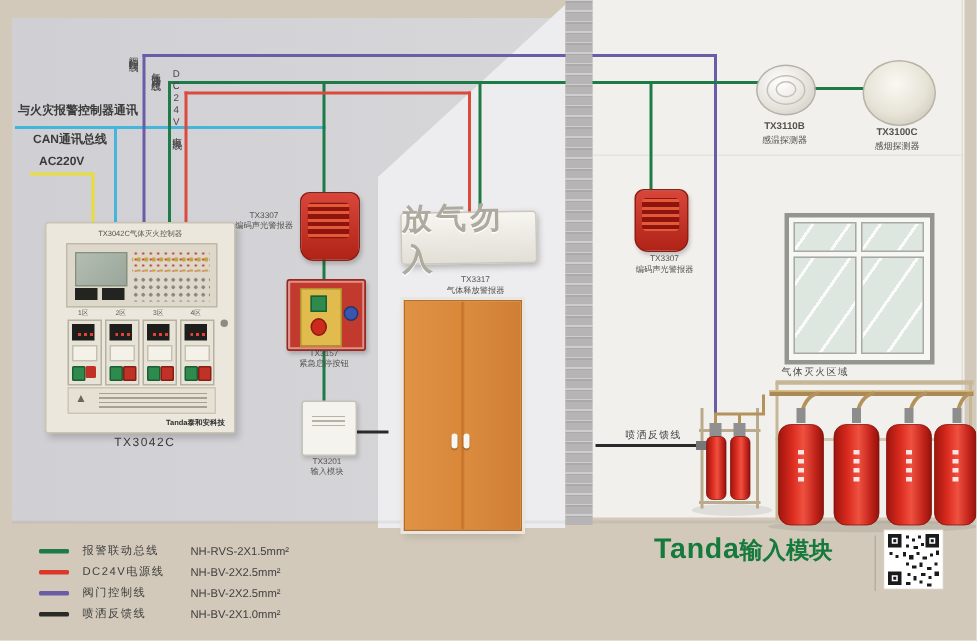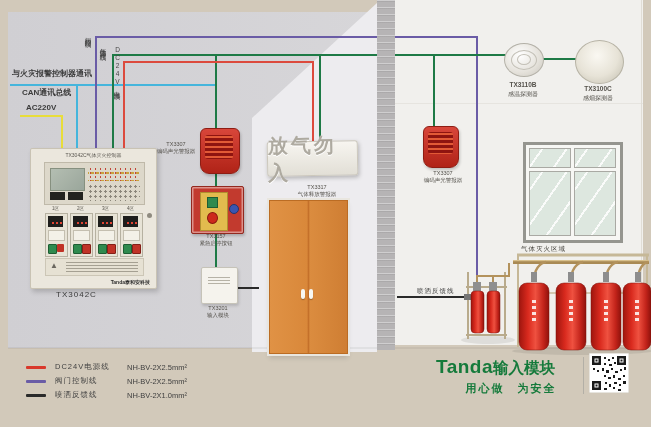--- a/index.html
+++ b/index.html
@@ -150,21 +150,21 @@
         <div class="btn" style="left:11px;top:30px;background:#c03226;border:1px solid #841f17;"></div>
       </div>
     </div>
     <div class="warnbox">
       <span style="position:absolute;left:4px;top:3px;font-size:8px;color:#6a675f;line-height:1;">▲</span>
       <div class="warn-lines"></div>
     </div>
     <div style="position:absolute;right:6px;bottom:3px;font-size:5px;font-weight:700;color:#2e2e2e;">Tanda泰和安科技</div>
     <div style="position:absolute;left:116px;top:64px;width:5px;height:5px;border-radius:50%;background:#8f8b80;"></div>
   </div>
-  <div class="lbl" style="left:14px;top:290px;width:125px;text-align:center;font-size:8px;letter-spacing:1px;">TX3042C</div>
+  <div class="lbl" style="left:34px;top:290px;width:125px;text-align:center;font-size:8px;letter-spacing:1px;">TX3042C</div>
 
   <div class="strobe" style="left:200px;top:128px;width:38px;height:44px;">
     <div class="strobe-screen" style="left:4px;top:6px;width:28px;height:24px;"></div>
   </div>
   <div class="devlbl" style="left:155px;top:141px;width:42px;">
     <div>TX3307</div>
     <div>编码声光警报器</div>
   </div>
 
   <div class="abs estop">
@@ -301,40 +301,44 @@
         <rect x="149" y="73" width="4" height="3"></rect>
       <rect x="180" y="55" width="4" height="3"></rect>
         <rect x="180" y="61" width="4" height="3"></rect>
         <rect x="180" y="67" width="4" height="3"></rect>
         <rect x="180" y="73" width="4" height="3"></rect>
     </g>
   </svg>
 
   <div class="abs legend">
     <div class="legend-row">
+      <div class="swatch" style="background:#1e7a46;"></div>
+      <div class="legend-name">报警联动总线</div>
+      <div class="legend-spec">NH-RVS-2X1.5mm²</div>
+    </div>
+    <div class="legend-row">
       <div class="swatch" style="background:#d9382b;"></div>
       <div class="legend-name">DC24V电源线</div>
       <div class="legend-spec">NH-BV-2X2.5mm²</div>
     </div>
     <div class="legend-row">
       <div class="swatch" style="background:#6a5ca6;"></div>
       <div class="legend-name">阀门控制线</div>
       <div class="legend-spec">NH-BV-2X2.5mm²</div>
     </div>
     <div class="legend-row">
       <div class="swatch" style="background:#2a2a2a;"></div>
       <div class="legend-name">喷洒反馈线</div>
       <div class="legend-spec">NH-BV-2X1.0mm²</div>
     </div>
   </div>
 
   <div class="abs brandline">
     <span style="font-size:19px;font-weight:800;letter-spacing:0.5px;">Tanda</span><span style="font-size:15.5px;font-weight:700;">输入模块</span>
   </div>
-  <div class="abs slogan">用心做　为安全</div>
   <div class="abs" style="left:583px;top:357px;width:1px;height:37px;background:#b3afa6;z-index:6;"></div>
   <svg class="abs" style="left:589px;top:353px;z-index:6;" width="40" height="40" viewBox="0 0 40 40">
     <rect x="0" y="0" width="40" height="40" fill="#ffffff" stroke="#cfcabe" stroke-width="1"></rect>
     <g fill="#1a1a1a">
       <rect x="3" y="3" width="9" height="9"></rect>
         <rect x="28" y="3" width="9" height="9"></rect>
         <rect x="3" y="28" width="9" height="9"></rect>
       <rect x="15" y="4" width="2" height="2"></rect>
         <rect x="19" y="6" width="2" height="2"></rect>
         <rect x="23" y="4" width="2" height="2"></rect>

